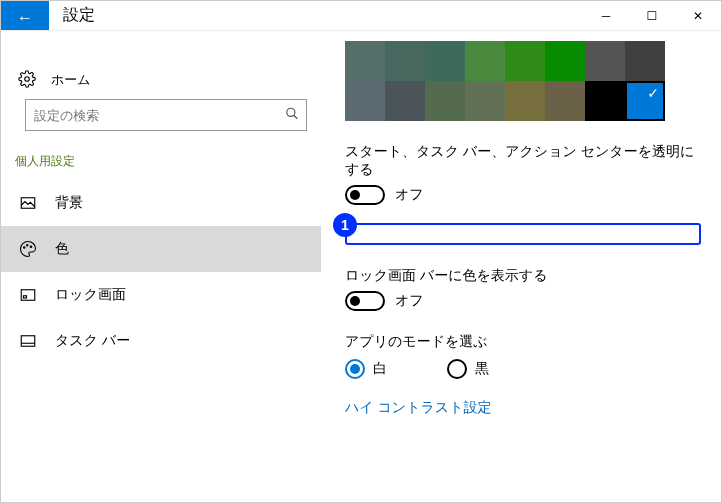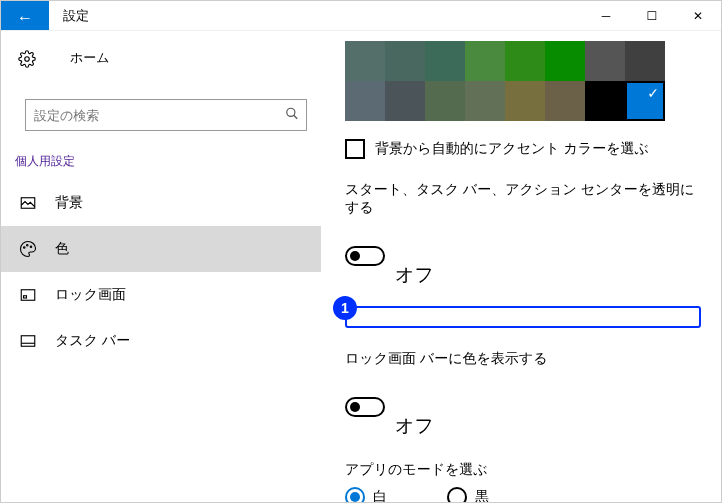--- a/index.html
+++ b/index.html
@@ -27,21 +27,21 @@
     display: flex;
     align-items: center;
     justify-content: center;
     font-size: 16px;
   }
   .title {
     flex: 1;
     display: flex;
     align-items: center;
     padding-left: 14px;
-    font-size: 13px;
+    font-size: 16px;
   }
   .win-controls {
     display: flex;
   }
   .win-btn {
     width: 46px;
     display: flex;
     align-items: center;
     justify-content: center;
     font-size: 12px;
@@ -51,25 +51,24 @@
     height: calc(100% - 30px);
   }
   .sidebar {
     width: 320px;
     padding-top: 18px;
     display: flex;
     flex-direction: column;
   }
   .home {
     display: flex;
-    align-items: flex-start;
+    align-items: flex-end;
     padding: 0 16px;
     height: 40px;
     font-size: 13px;
-    gap: 19px;
   }
   .gear {
     width: 20px; height: 20px;
     margin-right: 14px;
     display: inline-flex;
     align-items: center;
     justify-content: center;
   }
   .search-wrap {
     padding: 10px 14px 16px 24px;
@@ -88,21 +87,21 @@
     position: relative;
   }
   .search-icon {
     position: absolute;
     right: 8px; top: 50%;
     transform: translateY(-50%);
     color: #555;
     font-size: 14px;
   }
   .cat-label {
-    color: #4c1d95;
+    color: #4d7c0f;
     font-size: 12px;
     padding: 6px 14px 10px 14px;
   }
   .nav-item {
     display: flex;
     align-items: center;
     height: 46px;
     padding: 0 16px;
     font-size: 14px;
     border-bottom: none;
@@ -186,22 +185,21 @@
   .toggle.on {
     background: #0078d7;
     border-color: #0078d7;
   }
   .toggle.on::after {
     background: #fff;
     left: auto;
     right: 3px;
   }
   .toggle-text {
-    font-size: 19px;
-    margin-top: 39px;
+    font-size: 14px;
   }
   .highlight-box {
     border: 2px solid #0030ff;
     border-radius: 3px;
     padding: 8px 10px 10px 10px;
     margin-top: 18px;
     position: relative;
   }
   .highlight-badge {
     position: absolute;
@@ -351,24 +349,20 @@
         <div class="sw" style="background: rgb(92, 107, 115);"></div>
         <div class="sw" style="background: rgb(74, 84, 89);"></div>
         <div class="sw" style="background: rgb(85, 107, 79);"></div>
         <div class="sw" style="background: rgb(97, 112, 86);"></div>
         <div class="sw" style="background: rgb(119, 112, 62);"></div>
         <div class="sw" style="background: rgb(107, 97, 72);"></div>
         <div class="sw" style="background: rgb(0, 0, 0);"></div>
         <div class="sw sel" style="background: rgb(0, 120, 215);"></div>
       </div>
 
-    <div class="check-row">
-      <span class="checkbox"></span>
-      <span>背景から自動的にアクセント カラーを選ぶ</span>
-    </div>
 
     <div class="setting">
       <div class="setting-label">スタート、タスク バー、アクション センターを透明にする</div>
       <div class="toggle-row">
         <span class="toggle"></span>
         <span class="toggle-text">オフ</span>
       </div>
     </div>
 
     <div class="highlight-box">

